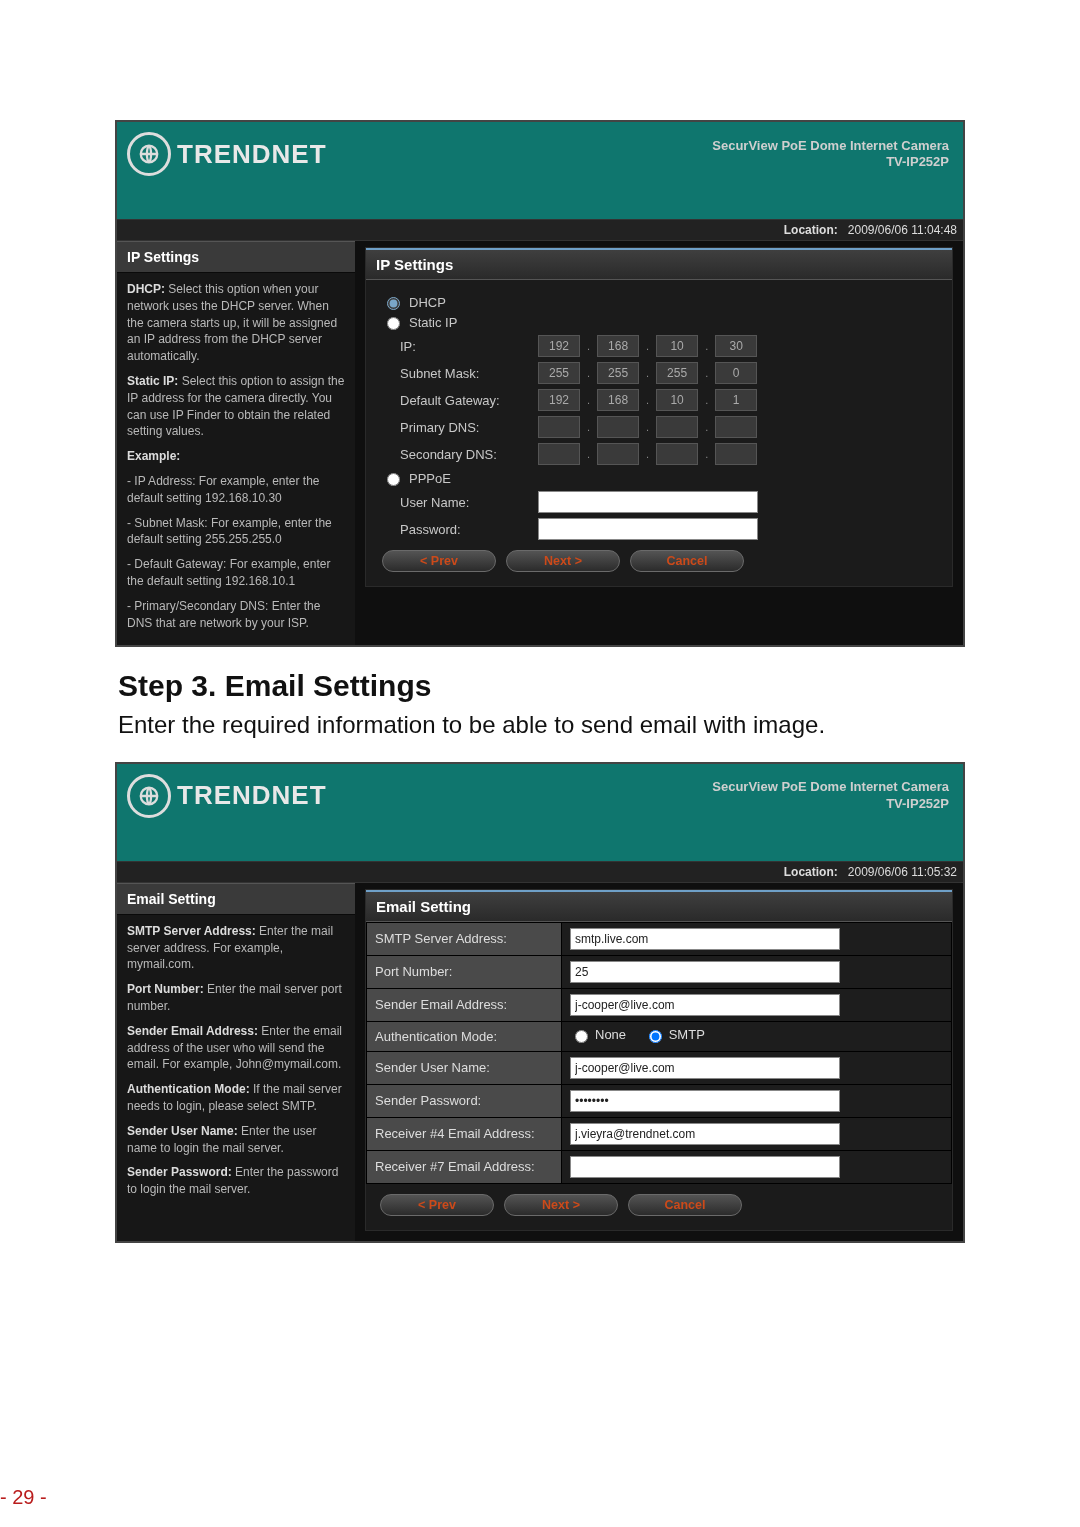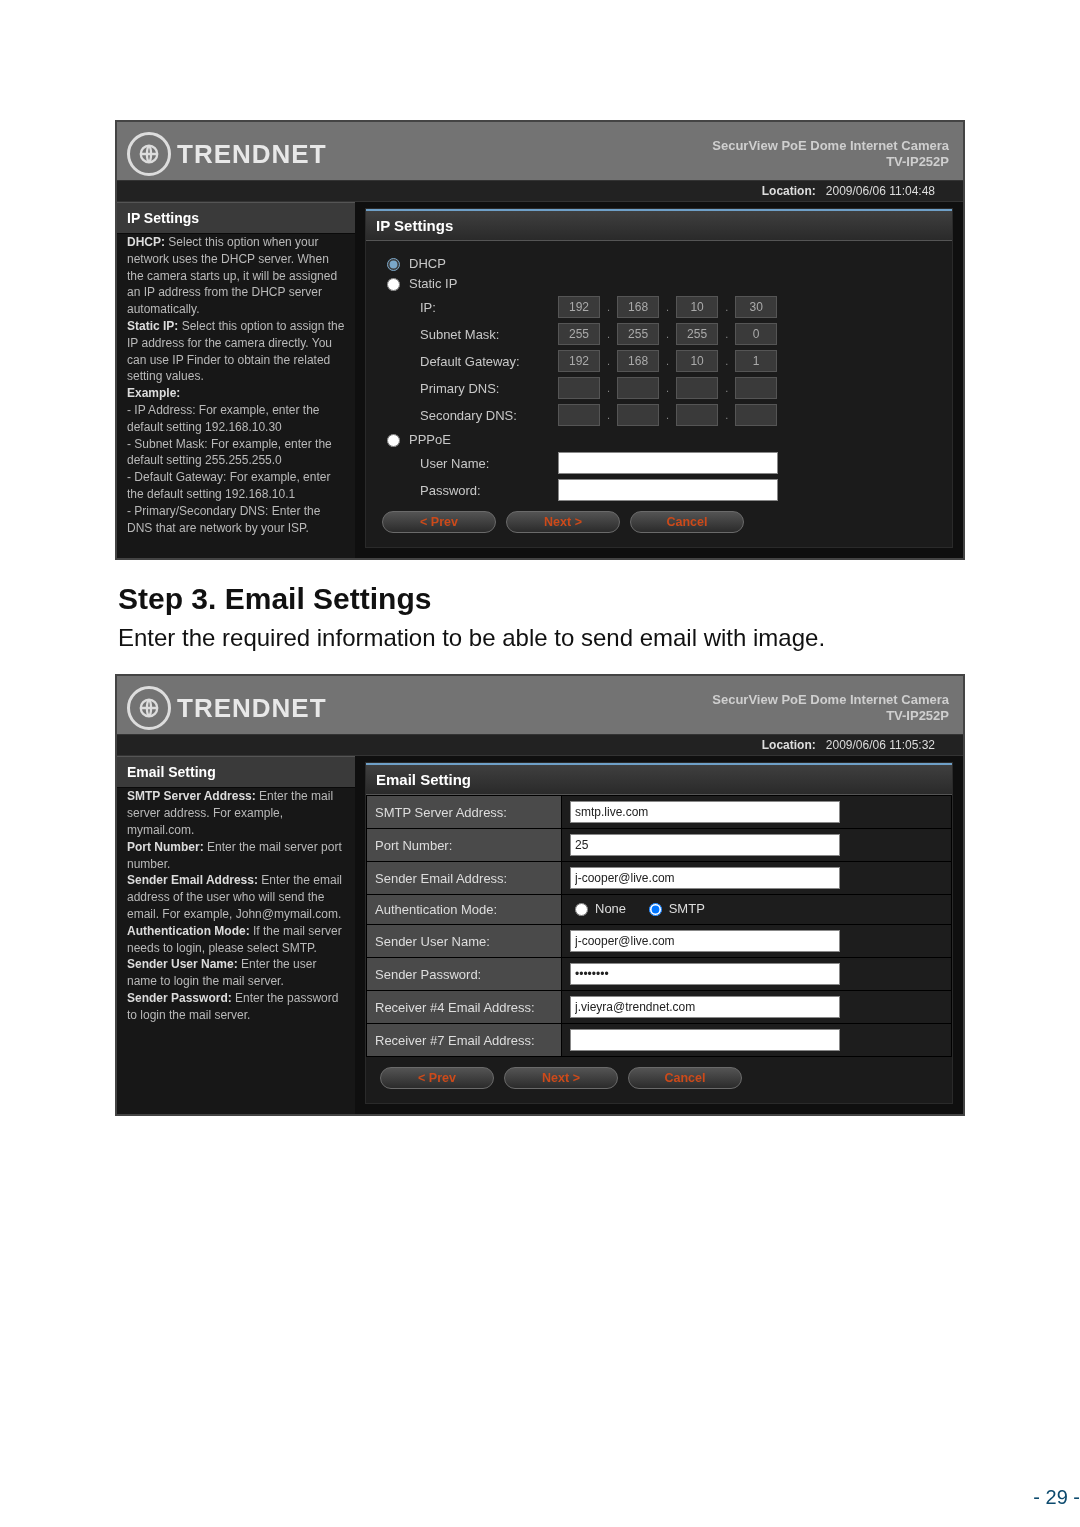--- a/index.html
+++ b/index.html
@@ -1,57 +1,57 @@
 <!DOCTYPE html>
 <html><head>
 <meta charset="utf-8">
 <style>
   html,body{margin:0;padding:0;background:#fff;font-family:Arial,Helvetica,sans-serif;}
   .page{width:1080px;height:1527px;margin:0 auto;position:relative;background:#fff;}
-  .panel{width:846px;margin:0 auto;background:#737373;border:2px solid #444;}
+  .panel{width:846px;margin:0 auto;background:#0f766e;border:2px solid #444;}
   .panel-hdr{display:flex;align-items:center;justify-content:space-between;padding:10px 14px 4px 10px;}
   .logo{display:flex;align-items:center;gap:6px;}
   .logo-mark{width:38px;height:38px;border:3px solid #ddd;border-radius:50%;display:flex;align-items:center;justify-content:center;}
   .logo-mark svg{width:22px;height:22px;}
   .logo-text{font-size:26px;font-weight:900;letter-spacing:1px;color:#e8e8e8;font-family:Arial Black,Arial,sans-serif;}
   .prod{color:#cfcfcf;font-size:13px;font-weight:bold;text-align:right;line-height:1.25;}
   .prod .model{display:block;font-weight:bold;}
-  .locbar{background:#222;color:#ddd;font-size:12px;text-align:right;padding:3px 28px;border-top:1px solid #333;border-bottom:1px solid #333;}
+  .locbar{background:#222;color:#ddd;font-size:12px;text-align:right;padding:3px 6px;border-top:1px solid #333;border-bottom:1px solid #333;margin-top:39px;}
   .locbar .lab{font-weight:bold;margin-right:10px;}
   .body{display:flex;}
   .side{width:238px;background:#171717;color:#b9b9b9;font-size:12px;padding:0 0 14px 0;}
   .side-h{background:#3a3a3a;color:#fff;font-weight:bold;font-size:14px;padding:7px 10px;border-top:1px solid #555;border-bottom:1px solid #0a0a0a;}
-  .side-p{padding:0 10px 0 10px;line-height:1.4;}
+  .side-p{padding:8px 10px 0 10px;line-height:1.4;}
   .side-p b{color:#dcdcdc;}
   .main{flex:1;background:#0f0f0f;color:#ccc;}
   .main-inner{margin:6px 10px 10px 10px;border:1px solid #2a2a2a;background:#1b1b1b;}
   .main-h{background:linear-gradient(#3f3f3f,#2a2a2a);color:#fff;font-weight:bold;font-size:15px;padding:6px 10px;border-bottom:1px solid #555;border-top:2px solid #6fa0c8;}
   .form{padding:10px 16px 8px 16px;font-size:13px;color:#c8c8c8;}
   .radio-row{display:flex;align-items:center;gap:6px;margin:4px 0;}
   .radio-row input{accent-color:#7aa7c9;}
-  .indent{margin-left:38px;}
+  .indent{margin-left:18px;}
   .frow{display:flex;align-items:center;gap:6px;margin:5px 0;}
   .flab{width:132px;color:#c8c8c8;}
   .oct{width:36px;height:18px;background:#3a3a3a;border:1px solid #555;color:#aaa;font-size:12px;text-align:center;}
   .dot{color:#888;font-size:11px;padding:0 1px;}
   .longin{width:210px;height:18px;background:#fff;border:1px solid #888;font-size:12px;padding:1px 4px;color:#222;}
   .btnrow{display:flex;gap:10px;margin:10px 0 6px 0;}
   .btn{min-width:84px;text-align:center;font-size:12.5px;font-weight:bold;color:#cc4a1a;
        background:linear-gradient(#545454,#2b2b2b);border:1px solid #6a6a6a;border-radius:11px;
        padding:3px 14px;cursor:pointer;}
   
   .tbl{width:100%;border-collapse:collapse;font-size:13px;}
   .tbl td{border:1px solid #000;background:#4a4a4a;color:#ddd;padding:5px 8px;}
   .tbl td.val{background:#1d1d1d;}
   .tbl td.val input[type=text],.tbl td.val input[type=password]{width:260px;height:18px;font-size:12px;border:1px solid #888;background:#fff;color:#222;padding:1px 4px;}
   .tbl td.val .rad{display:inline-flex;align-items:center;gap:4px;margin-right:14px;}
   
   .doc-h{font-size:30px;font-weight:bold;color:#111;margin:22px 0 6px 118px;}
   .doc-p{font-size:24px;color:#111;margin:6px 118px 20px 118px;line-height:1.35;}
-  .pgnum{position:absolute;left:0;right:0;bottom:18px;text-align:right;font-size:20px;color:#0c4a6e;}
+  .pgnum{position:absolute;left:0;right:0;bottom:18px;text-align:left;font-size:20px;color:#b91c1c;}
   .spacer-top{height:120px;}
 </style>
 </head>
 <body>
 
 <div class="page">
   <div class="spacer-top"></div>
 
   <div class="panel">
     <div class="panel-hdr">

